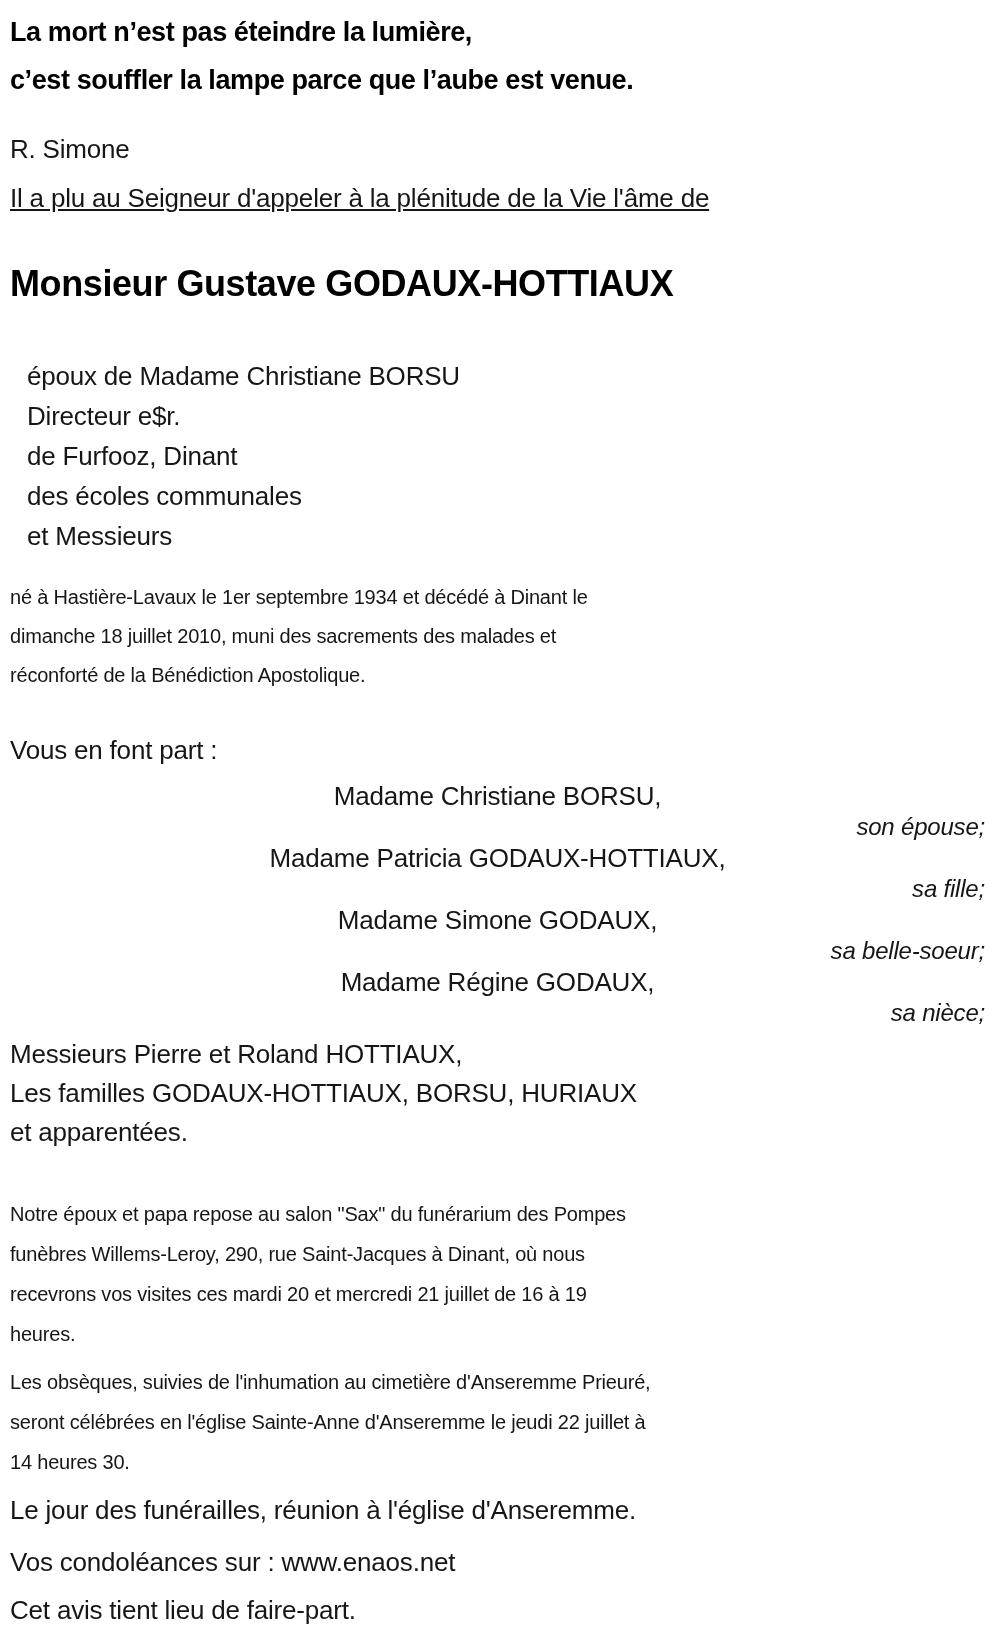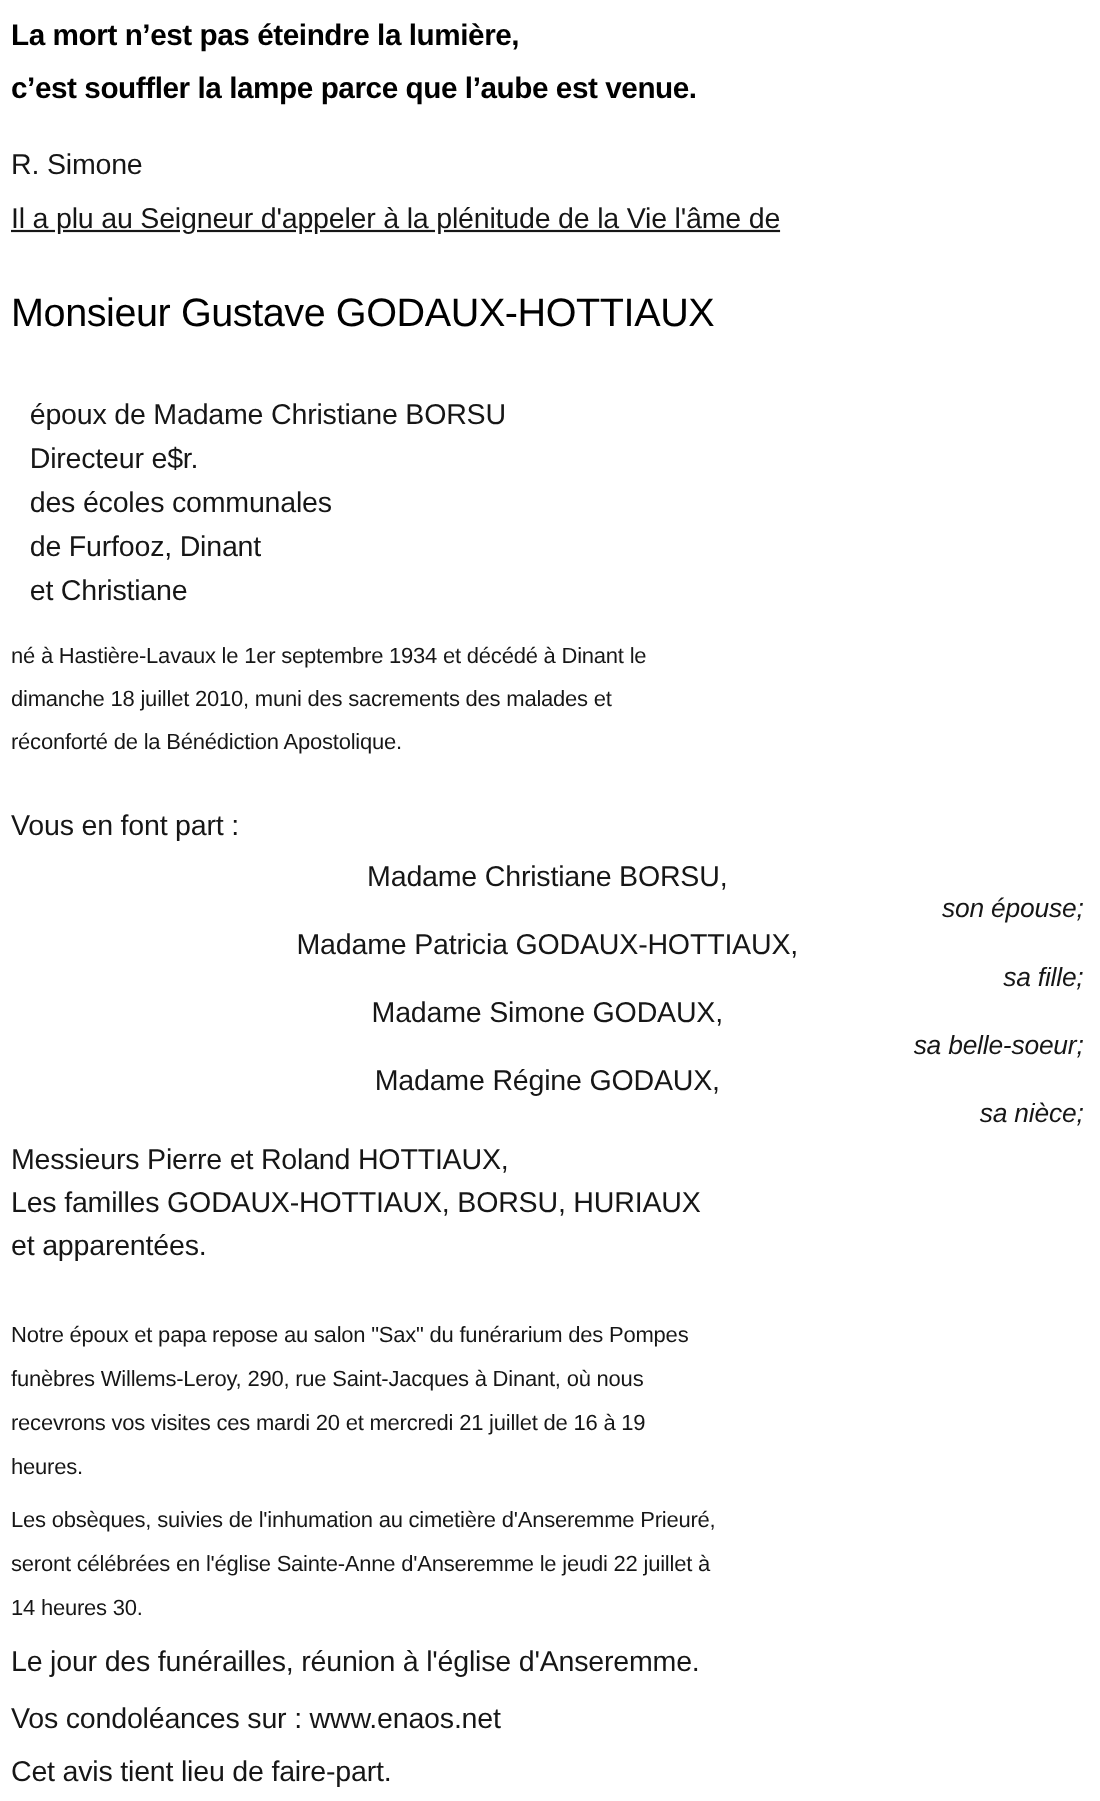--- a/index.html
+++ b/index.html
@@ -18,21 +18,21 @@
     font-weight: 700;
     font-size: 27px;
     line-height: 48px;
     color: #000000;
     letter-spacing: -0.4px;
   }
   .author { font-size: 26px; line-height: 39px; margin-top: 26px; }
   .intro  { font-size: 26px; line-height: 39px; margin-top: 10px; text-decoration: underline; }
   .deceased {
     font-size: 36px;
-    font-weight: 400;
+    font-weight: 700;
     line-height: 44px;
     margin: 44px 0 0 0;
     color: #000000;
     letter-spacing: -0.4px;
   }
   .details { font-size: 26px; line-height: 40px; margin-top: 50px; margin-left: 17px; }
   .para { font-size: 20px; margin: 0; }
   .life { line-height: 39px; margin-top: 22px; }
   .mourners-intro { font-size: 26px; line-height: 39px; margin-top: 36px; }
   .mourners-list { margin-top: 8px; }
@@ -57,23 +57,23 @@
 
   <div class="author">R. Simone</div>
 
   <div class="intro">Il a plu au Seigneur d'appeler à la plénitude de la Vie l'âme de</div>
 
   <div class="deceased">Monsieur Gustave GODAUX-HOTTIAUX</div>
 
   <div class="details">
     <div>époux de Madame Christiane BORSU</div>
     <div>Directeur e$r.</div>
+    <div>de Furfooz, Dinant</div>
     <div>des écoles communales</div>
-    <div>de Furfooz, Dinant</div>
-    <div>et Christiane</div>
+    <div>et Messieurs</div>
   </div>
 
   <div class="para life">
     <div>né à Hastière-Lavaux le 1er septembre 1934 et décédé à Dinant le</div>
     <div>dimanche 18 juillet 2010, muni des sacrements des malades et</div>
     <div>réconforté de la Bénédiction Apostolique.</div>
   </div>
 
   <div class="mourners-intro">Vous en font part :</div>
 

